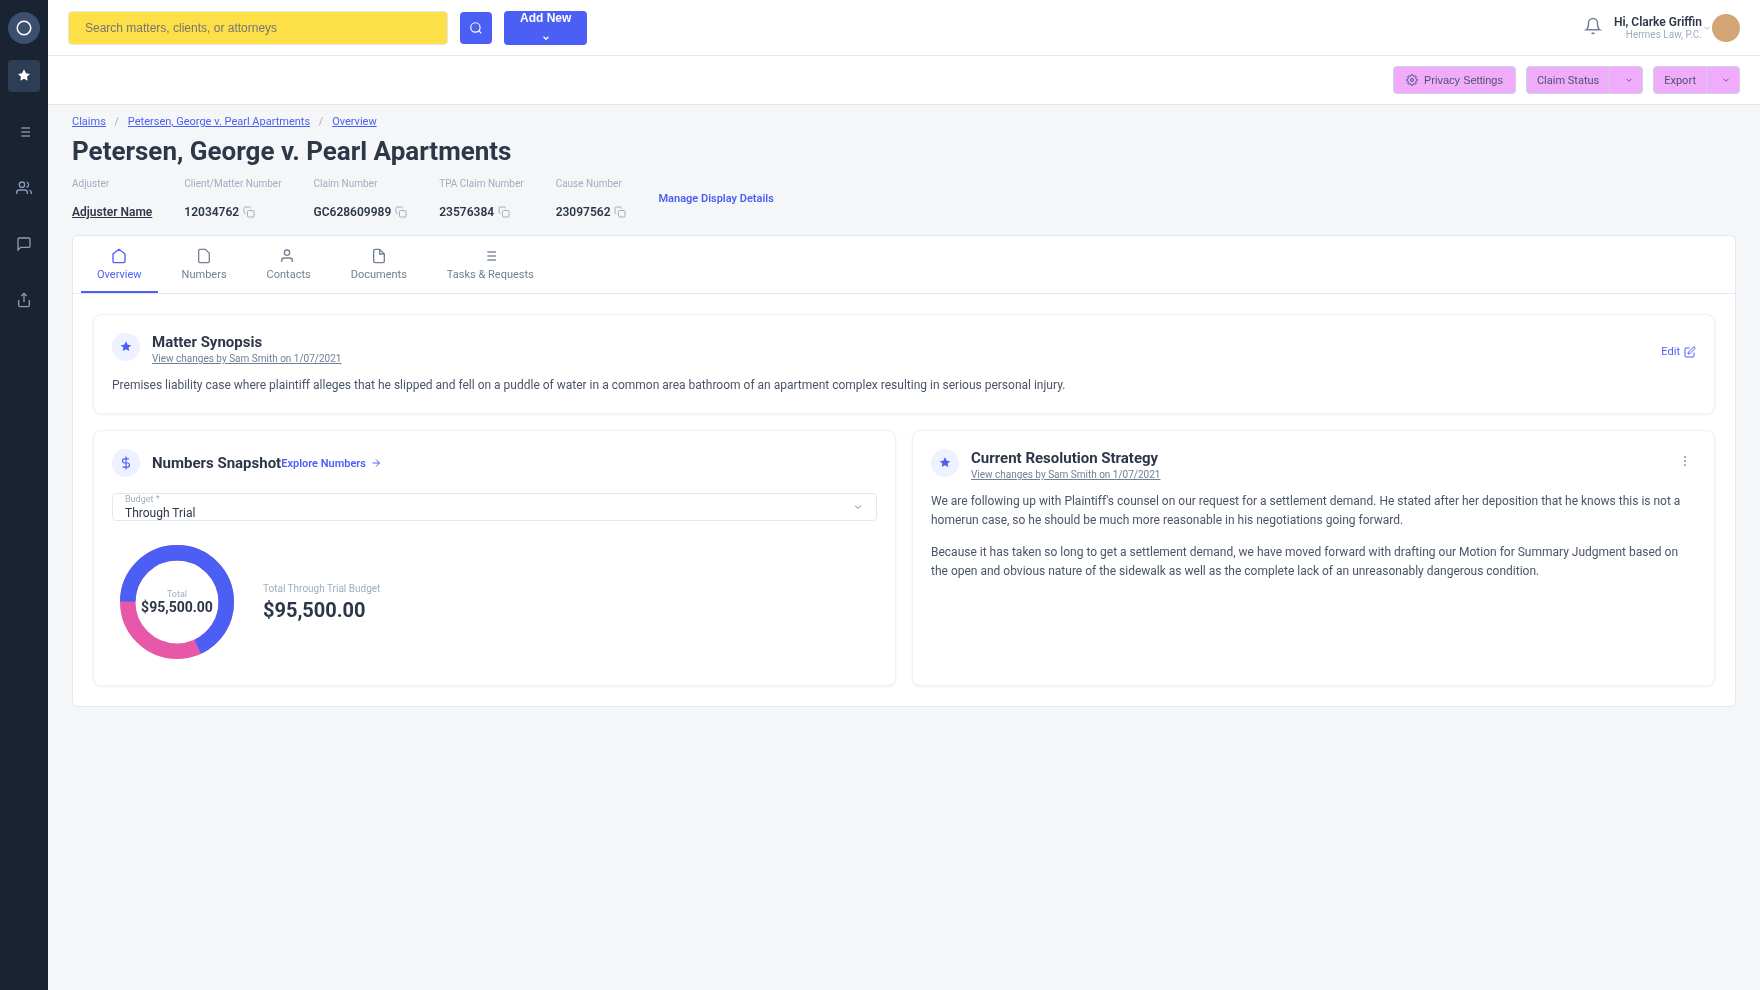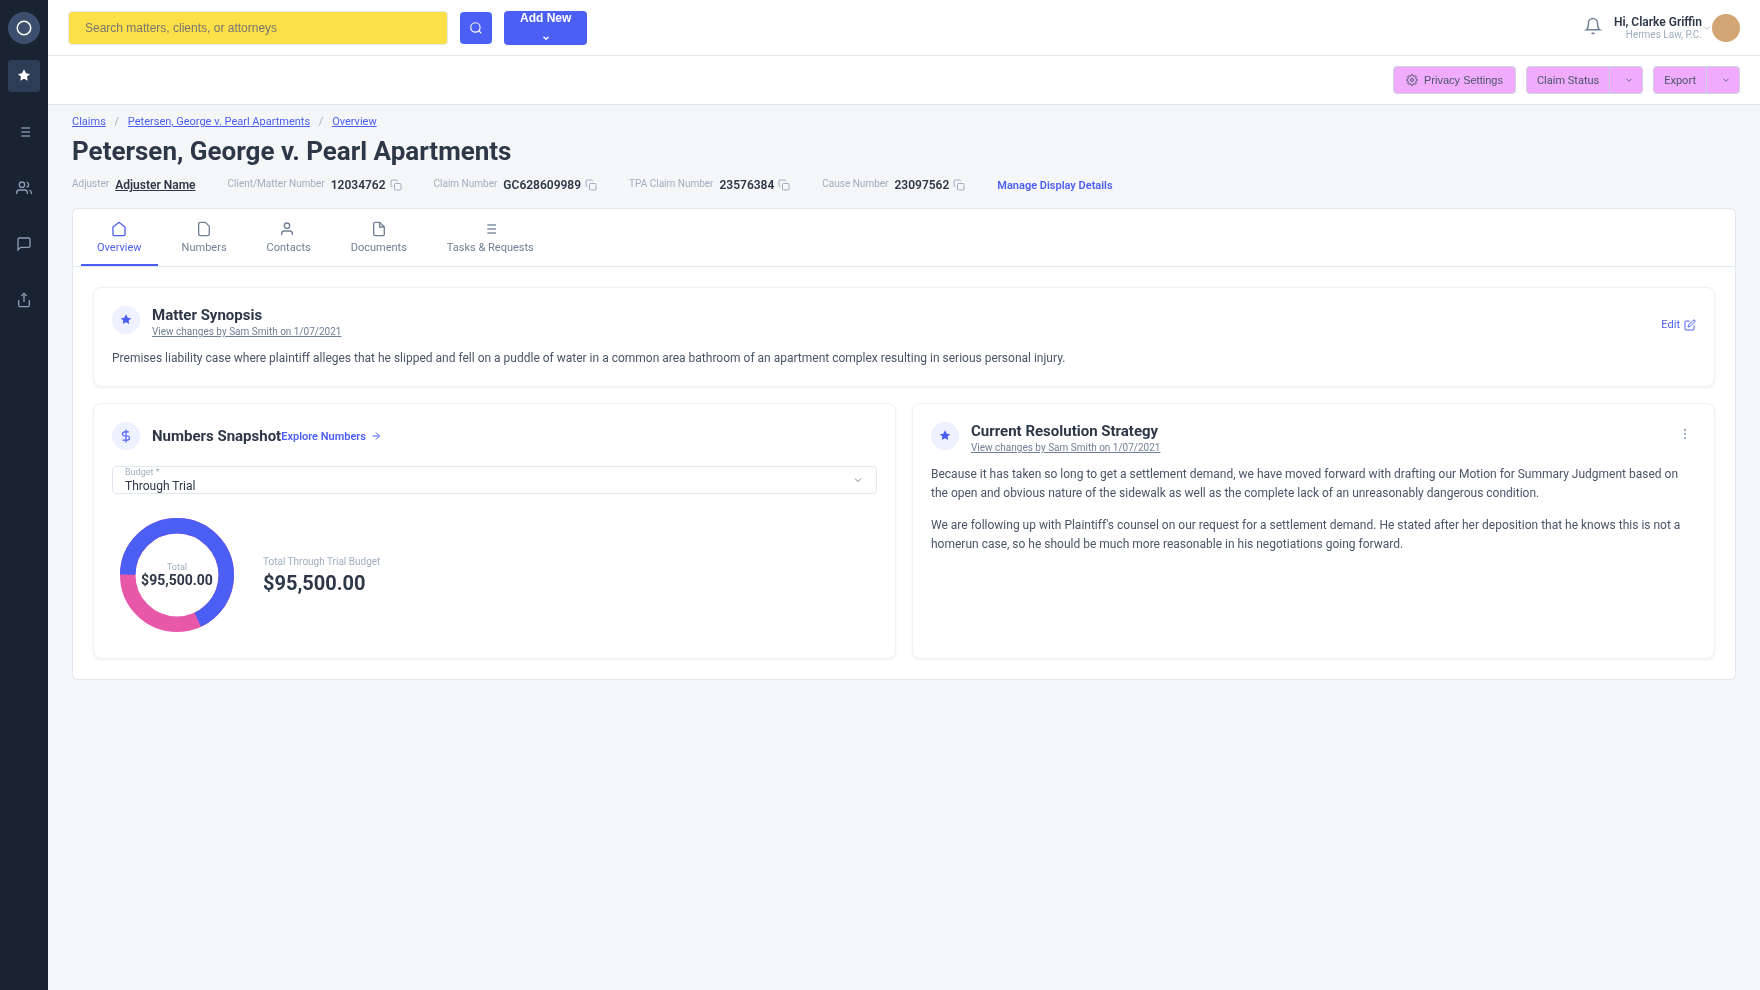--- a/index.html
+++ b/index.html
@@ -29,21 +29,21 @@
 .action-btn.split .main-part { padding: 0 10px; border-right: 1px solid #cbd5e0; height: 100%; display: flex; align-items: center; }
 .action-btn.split .caret-part { padding: 0 8px; height: 100%; display: flex; align-items: center; }
 
 .breadcrumbs { padding: 10px 24px 0; font-size: 11px; color: #718096; }
 .breadcrumbs a { color: #4c5ff5; text-decoration: underline; cursor: pointer; }
 .breadcrumbs .sep { margin: 0 6px; color: #a0aec0; }
 
 .page-header { padding: 8px 24px 16px; }
 .page-title { font-size: 26px; font-weight: 700; color: #2d3748; margin-bottom: 12px; }
 .meta-row { display: flex; gap: 32px; flex-wrap: wrap; align-items: flex-start; }
-.meta-item { display: flex; flex-direction: row; gap: 6px; }
+.meta-item { display: flex; flex-direction: column; gap: 16px; }
 .meta-label { font-size: 10px; color: #a0aec0; }
 .meta-value { font-size: 12px; font-weight: 600; color: #2d3748; display: flex; align-items: center; gap: 4px; text-align: center; }
 .meta-value.link { text-decoration: underline; cursor: pointer; }
 .copy-icon { width: 12px; height: 12px; color: #a0aec0; cursor: pointer; }
 .manage-link { font-size: 11px; color: #4c5ff5; font-weight: 600; cursor: pointer; align-self: center; }
 
 .tabs-bar { background: #fff; margin: 0 24px; border-radius: 6px 6px 0 0; border: 1px solid #e2e8f0; border-bottom: none; padding: 0 8px; display: flex; gap: 8px; }
 .tab { padding: 12px 16px 10px; display: flex; flex-direction: column; align-items: center; gap: 4px; font-size: 11px; color: #718096; cursor: pointer; border-bottom: 2px solid transparent; }
 .tab.active { color: #4c5ff5; border-bottom-color: #4c5ff5; }
 .tab svg { width: 16px; height: 16px; }
@@ -371,20 +371,20 @@
             </div>
             <div class="kebab">
               <svg width="14" height="14" viewBox="0 0 24 24" fill="currentColor">
                   <circle cx="12" cy="5" r="2"></circle>
                   <circle cx="12" cy="12" r="2"></circle>
                   <circle cx="12" cy="19" r="2"></circle>
                 </svg>
             </div>
           </div>
           <div class="card-body resolution-body">
+            <p>We are following up with Plaintiff's counsel on our request for a settlement demand. He stated after her deposition that he knows this is not a homerun case, so he should be much more reasonable in his negotiations going forward.</p>
             <p>Because it has taken so long to get a settlement demand, we have moved forward with drafting our Motion for Summary Judgment based on the open and obvious nature of the sidewalk as well as the complete lack of an unreasonably dangerous condition.</p>
-            <p>We are following up with Plaintiff's counsel on our request for a settlement demand. He stated after her deposition that he knows this is not a homerun case, so he should be much more reasonable in his negotiations going forward.</p>
           </div>
         </div>
       </div>
     </div>
   </div>
 </div>
 
 </body></html>

